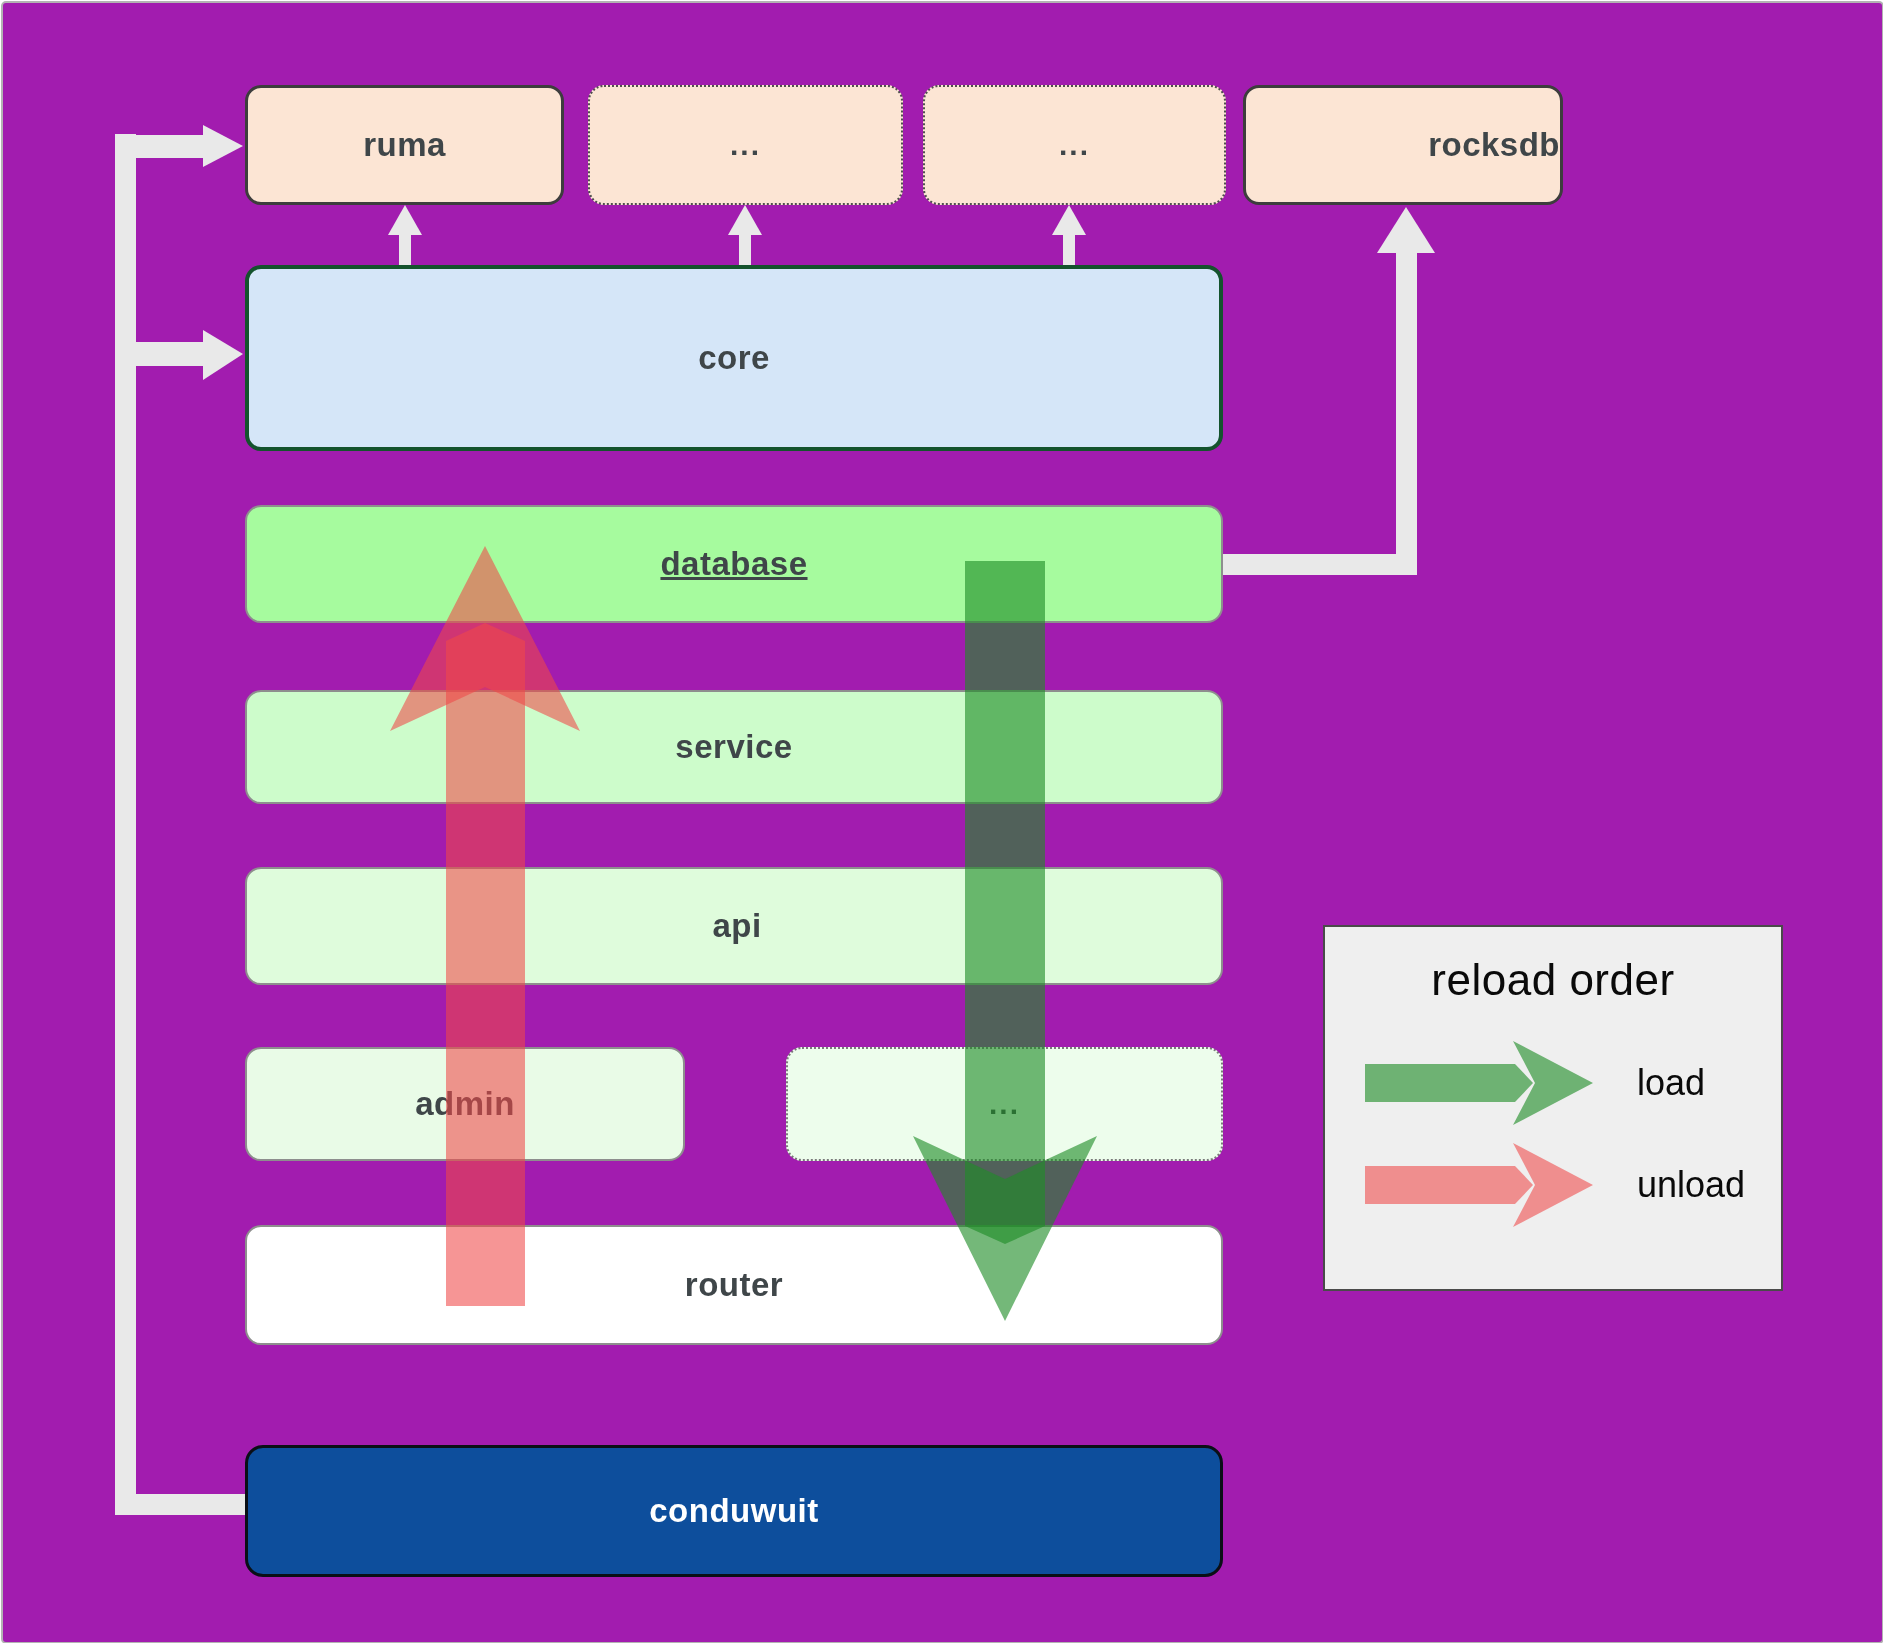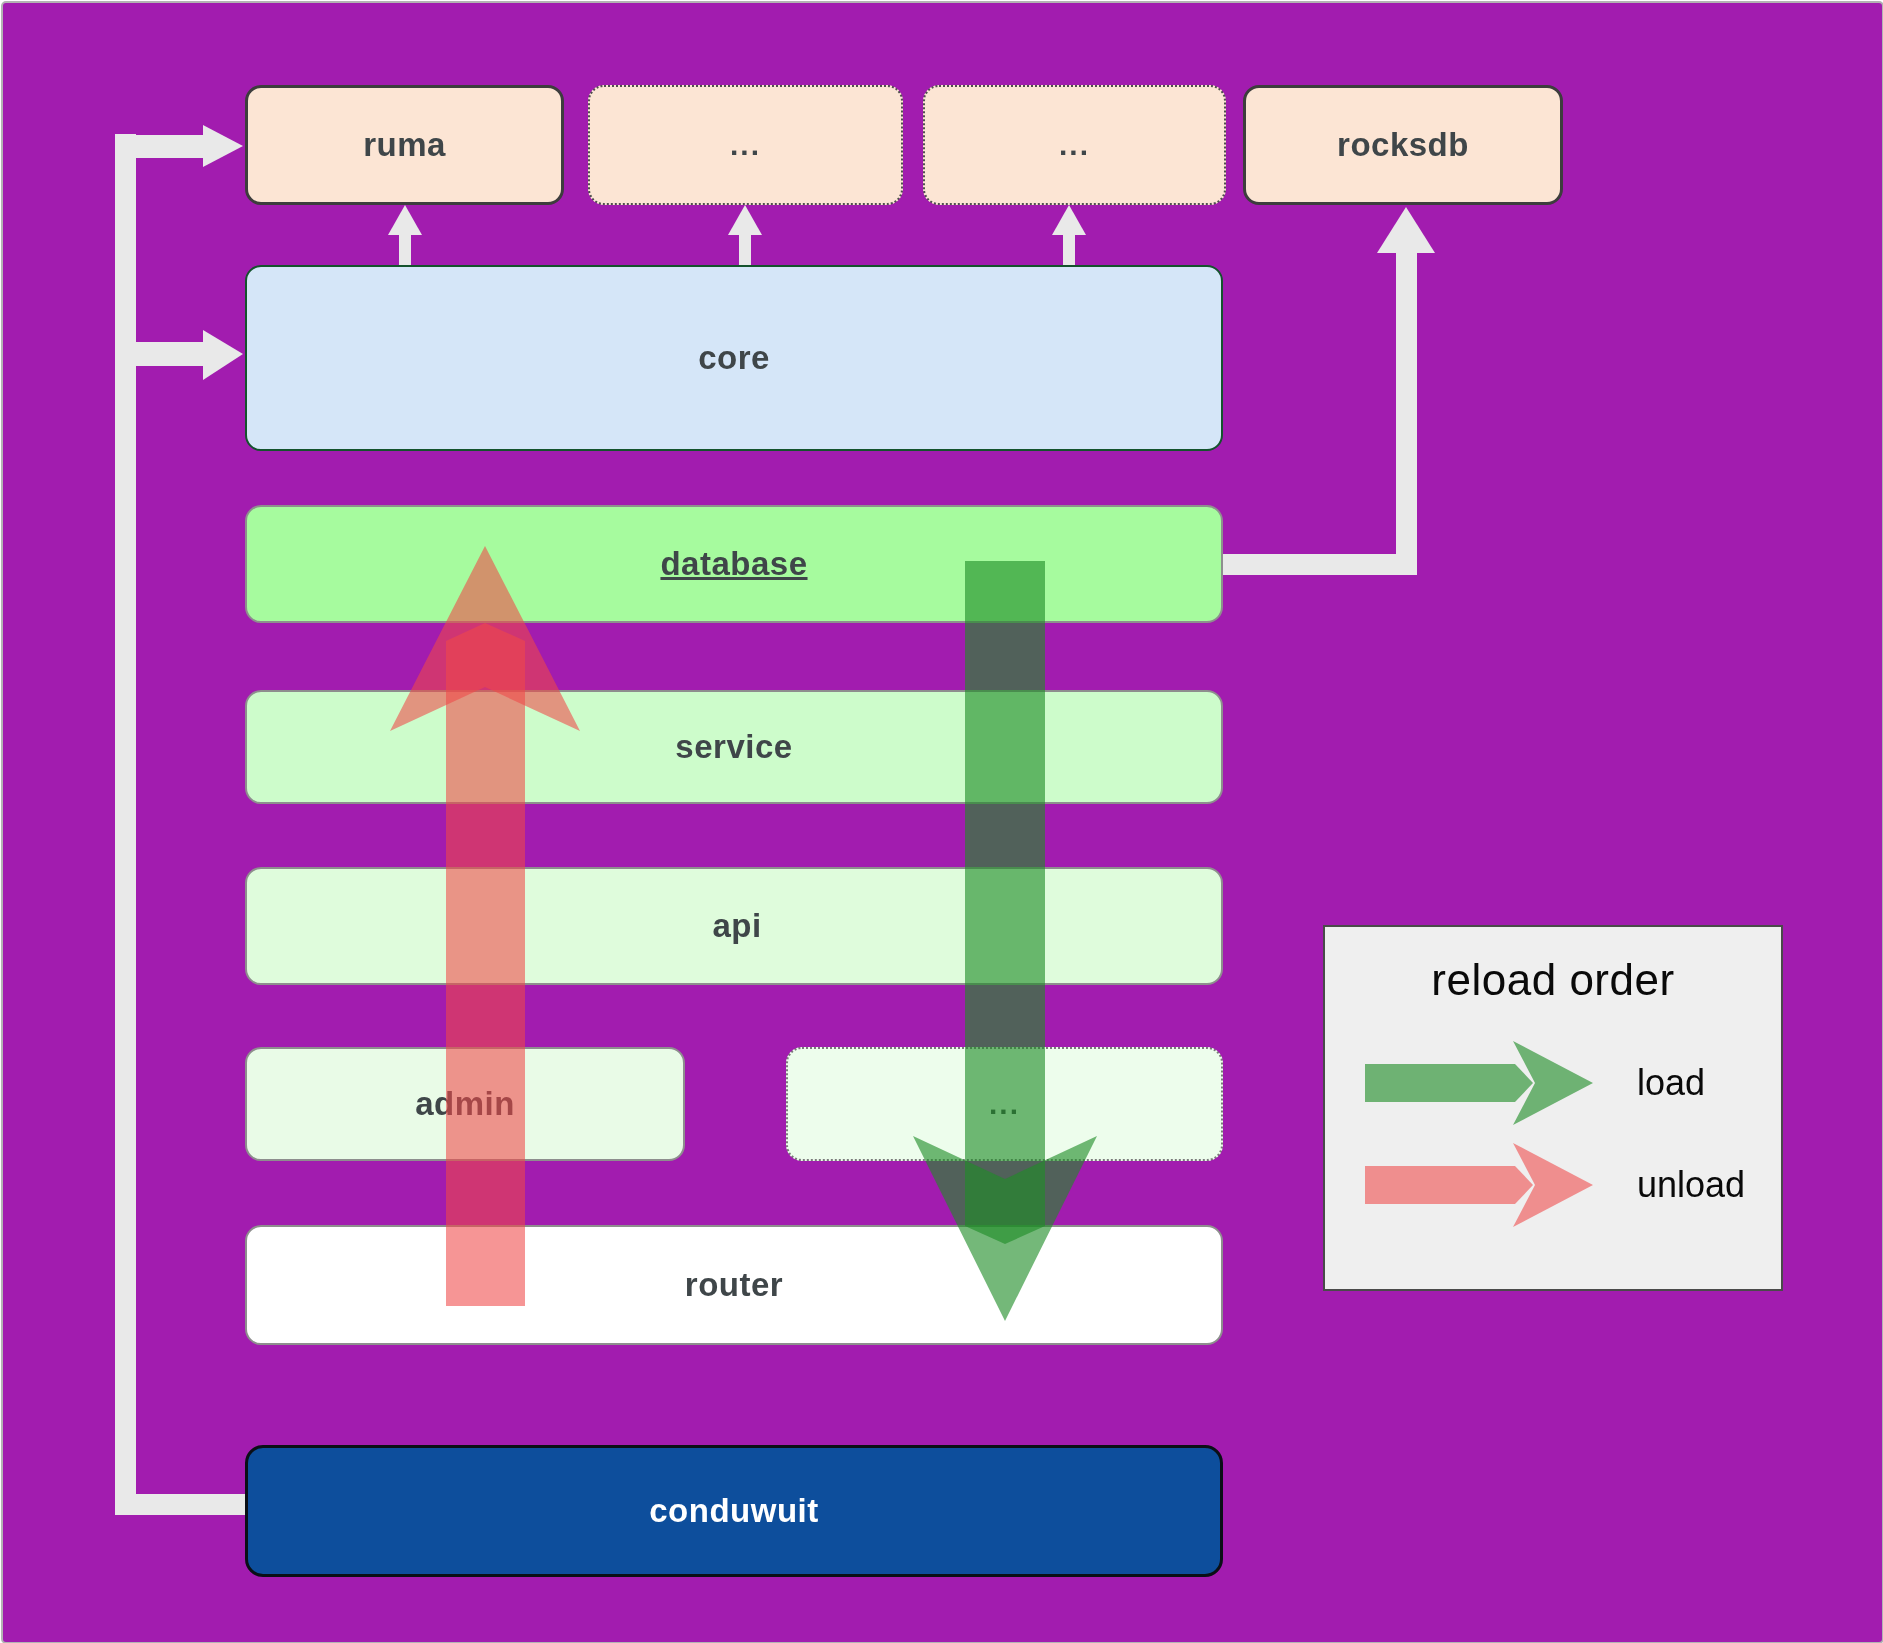--- a/index.html
+++ b/index.html
@@ -13,23 +13,23 @@
   .node{
     position:absolute;display:flex;align-items:center;justify-content:center;
     box-sizing:border-box;border-radius:16px;
     font-size:33px;font-weight:600;color:#3f4649;letter-spacing:.5px;
   }
   .node.dots{font-size:30px;font-weight:800;letter-spacing:2px;}
   
   .n-ruma    {left:242px;top:82px;width:319px;height:120px;background:var(--peach);border:3px solid #3d3d3d;}
   .n-dep-a   {left:585px;top:82px;width:315px;height:120px;background:var(--peach);border:2px dotted #4f4f4f;}
   .n-dep-b   {left:920px;top:82px;width:303px;height:120px;background:var(--peach);border:2px dotted #4f4f4f;}
-  .n-rocksdb {left:1240px;top:82px;width:320px;height:120px;background:var(--peach);border:3px solid #3d3d3d;}
+  .n-rocksdb {left:1240px;top:82px;width:320px;height:120px;background:var(--peach);border:3px solid #3d3d3d;justify-content:flex-end;}
   
-  .n-core    {left:242px;top:262px;width:978px;height:186px;background:var(--core-blue);border:2px solid #14532d;}
+  .n-core    {left:242px;top:262px;width:978px;height:186px;background:var(--core-blue);border:4px solid #14532d;}
   .n-database{left:242px;top:502px;width:978px;height:118px;background:var(--database-green);border:2px solid #8e8e8e;text-decoration:underline;}
   .n-service {left:242px;top:687px;width:978px;height:114px;background:var(--service-green);border:2px solid #8e8e8e;}
   .n-api     {left:242px;top:864px;width:978px;height:118px;background:var(--api-green);border:2px solid #8e8e8e;padding-left:6px;}
   .n-admin   {left:242px;top:1044px;width:440px;height:114px;background:var(--admin-green);border:2px solid #8e8e8e;}
   .n-svcmore {left:783px;top:1044px;width:437px;height:114px;background:var(--more-green);border:2px dotted #7a7a7a;}
   .n-router  {left:242px;top:1222px;width:978px;height:120px;background:#ffffff;border:2px solid #8e8e8e;}
   .n-conduwuit{left:242px;top:1442px;width:978px;height:132px;background:var(--conduwuit-blue);
     border:3px solid #0a0f16;border-radius:18px;color:#ffffff;font-weight:700;}
   
   .legend{

